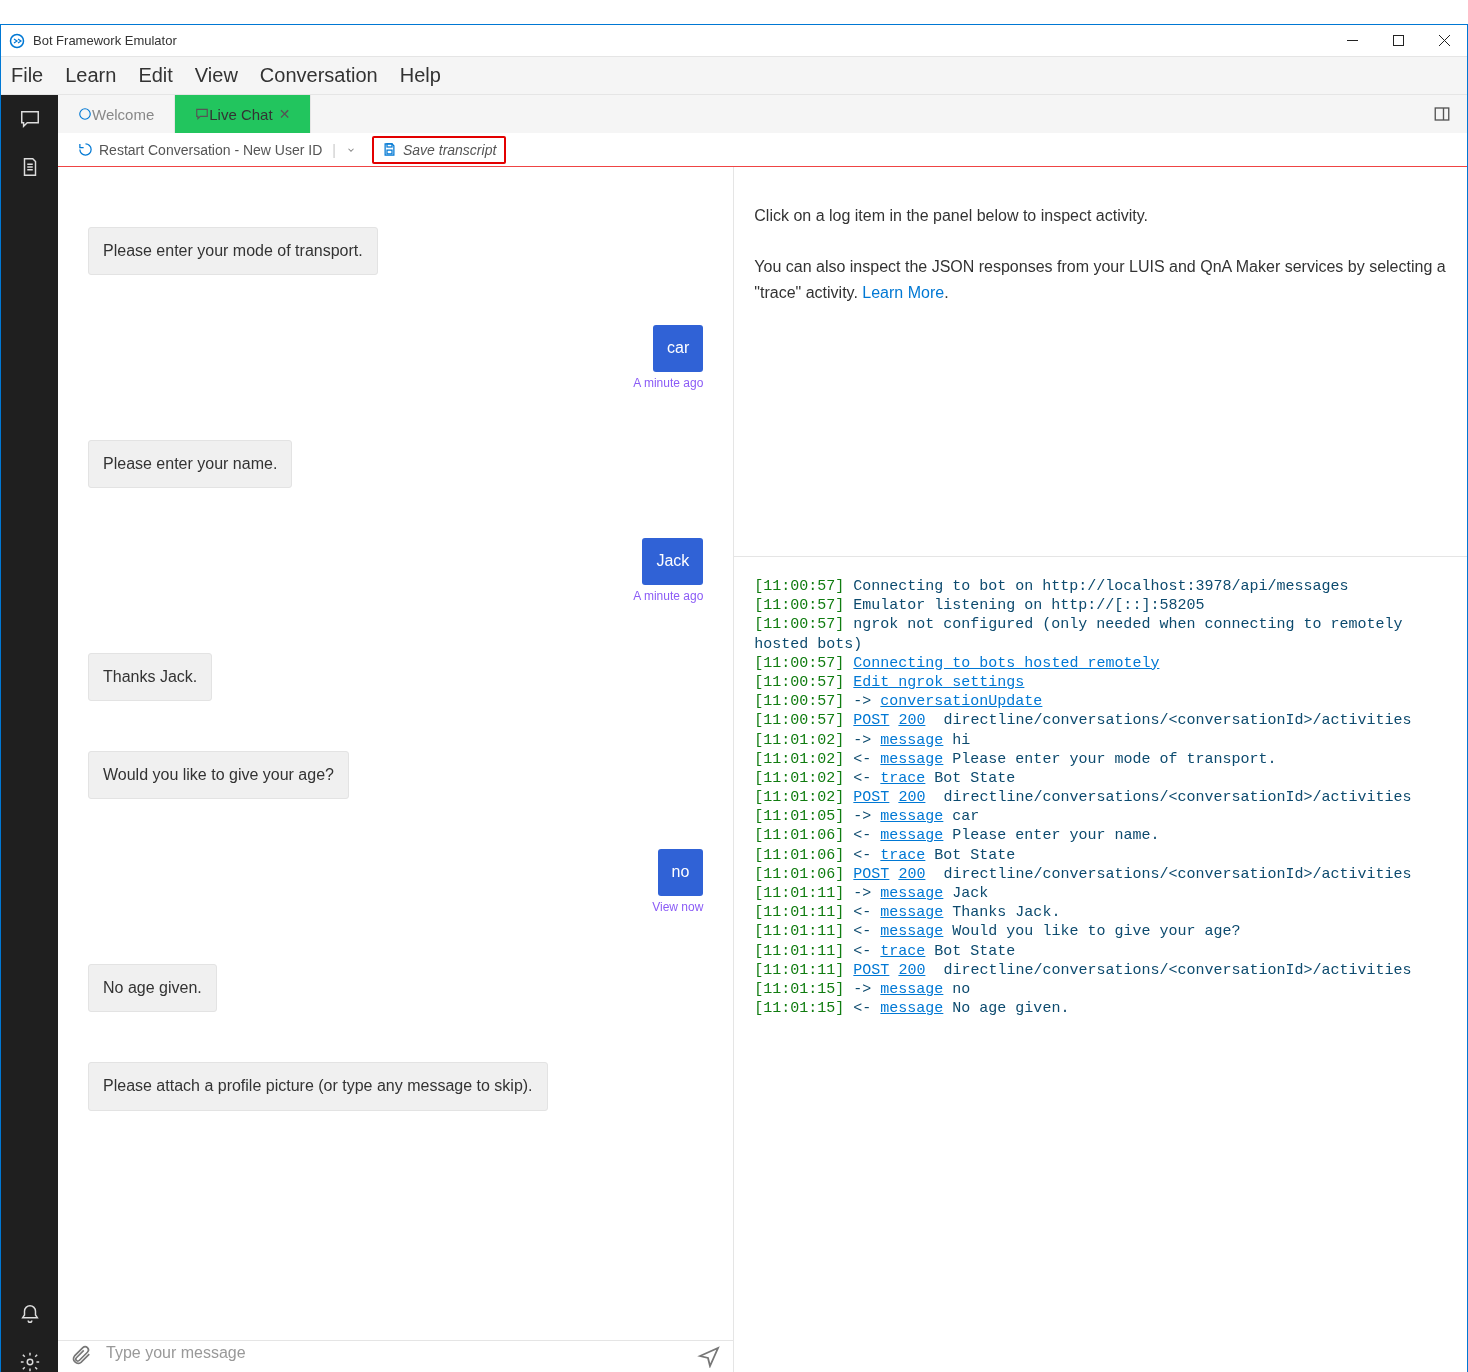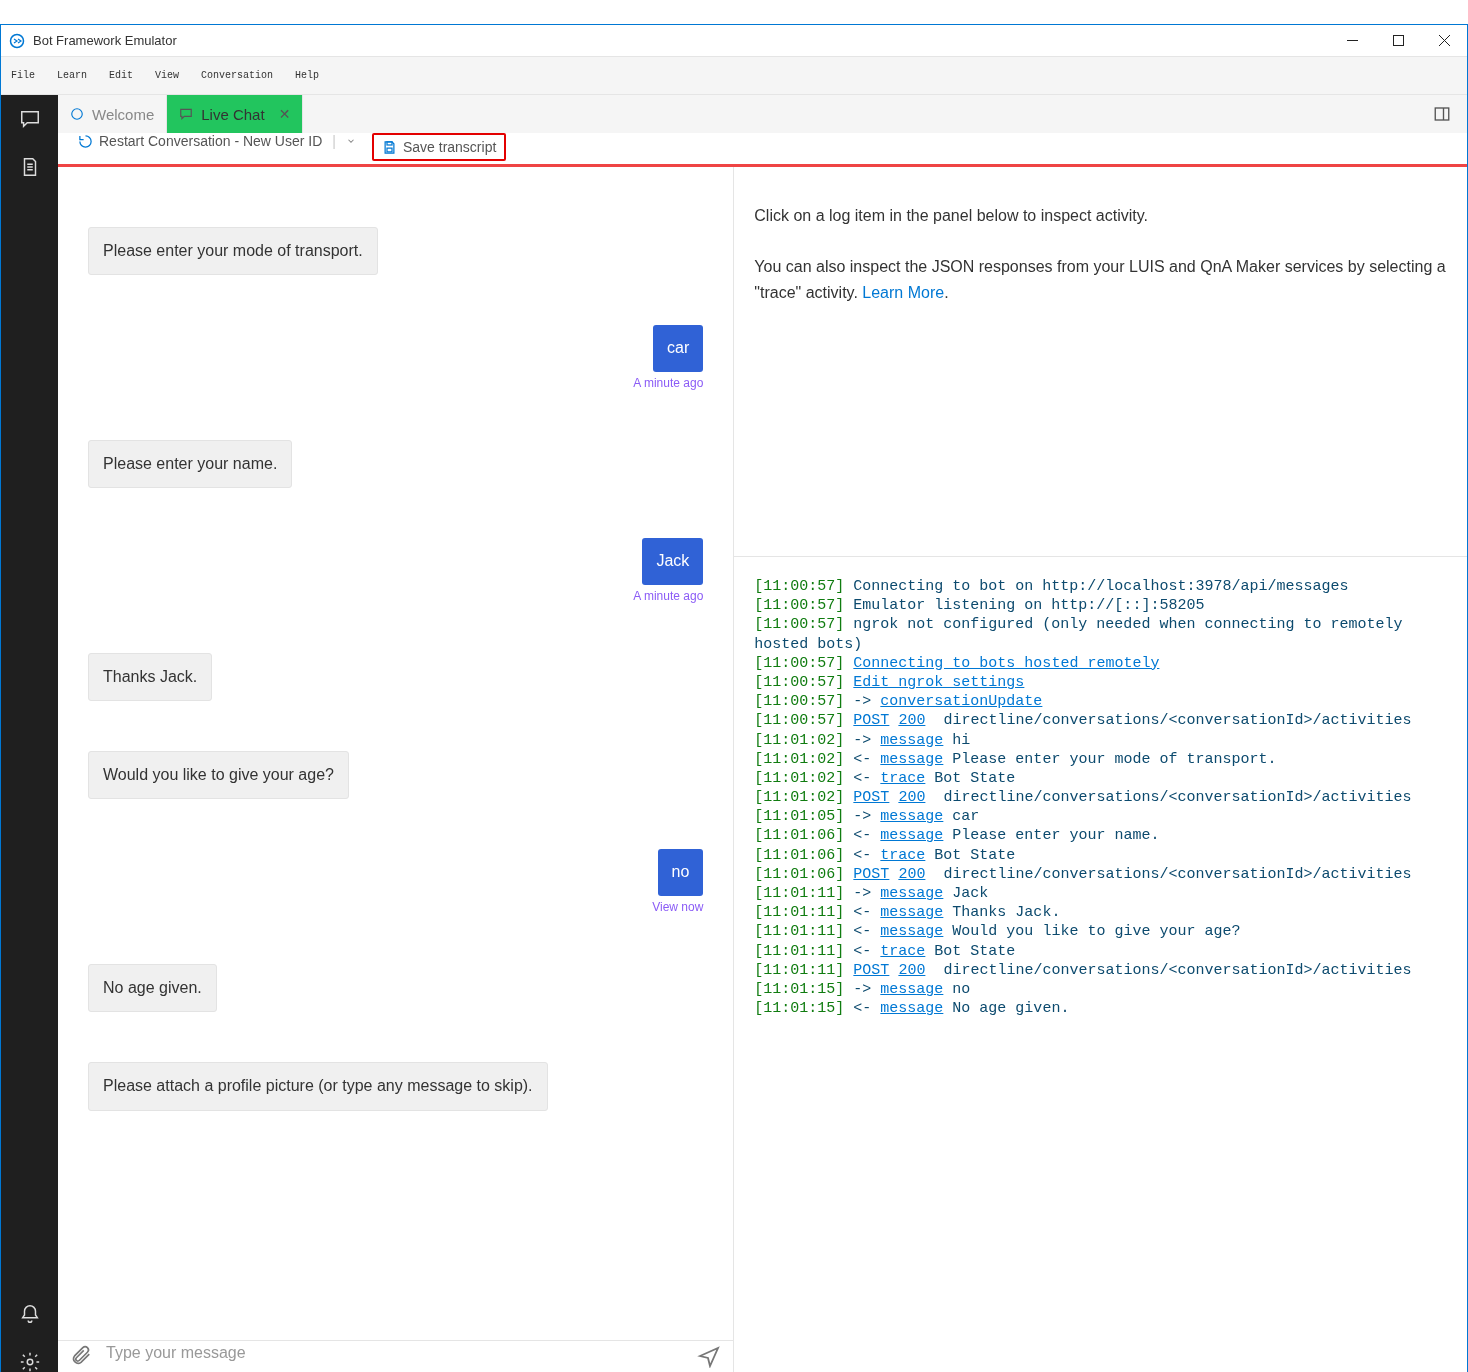--- a/index.html
+++ b/index.html
@@ -4,37 +4,37 @@
 <style>
 * { margin:0; padding:0; box-sizing:border-box; }
 html, body { width:100%; height:100%; font-family:"Segoe UI", Arial, sans-serif; font-size:14px; color:#333; background:#fff; overflow:hidden; }
 .window { width:100%; height:100%; display:flex; flex-direction:column; border:1px solid #0078d4;margin-top:24px; }
 .titlebar { height:32px; display:flex; align-items:center; background:#fff; border-bottom:1px solid #e5e5e5; }
 .titlebar .appicon { width:16px; height:16px; margin:0 8px; display:flex; align-items:center; justify-content:center; color:#0078d4; font-size:14px; }
 .titlebar .title { font-size:13px; color:#333; }
 .winbuttons { margin-left:auto; display:flex; }
 .winbtn { width:46px; height:32px; display:flex; align-items:center; justify-content:center; font-size:13px; color:#222; }
 .menubar { height:38px; background:#f5f5f5; display:flex; align-items:center; padding:0 10px; gap:22px; border-bottom:1px solid #e5e5e5; }
-.menubar .mitem { font-size:10px; color:#333;font-family:Liberation Mono, monospace; }
+.menubar .mitem { font-size:20px; color:#333; }
 .body { flex:1; display:flex; min-height:0; }
 .sidebar { width:57px; background:#1f1f1f; display:flex; flex-direction:column; align-items:center; padding-top:12px; gap:24px; }
 .sidebar .sicon { width:24px; height:24px; color:#ddd; display:flex; align-items:center; justify-content:center; }
 .sidebar .spacer { flex:1; }
 .main { flex:1; display:flex; flex-direction:column; min-width:0; }
 .tabbar { height:38px; background:#f5f5f5; display:flex; align-items:flex-end; }
-.tab { height:38px; padding:0 12px; display:flex; align-items:center; gap:8px; font-size:15px; color:#555; border-right:1px solid #e5e5e5; }
+.tab { height:38px; padding:0 20px; display:flex; align-items:center; font-size:15px; color:#555; border-right:1px solid #e5e5e5; }
 .tab.inactive { color:#888; }
 .tab.active { background:#22c55e; color:#333; }
 .tab .ticon { color:#0078d4; font-size:14px; }
 .tab .close { font-size:14px; color:#555; margin-left:6px; }
 .tabbar .layoutbtn { margin-left:auto; padding:0 16px; color:#555; display:flex; align-items:center; height:38px; }
-.toolbar { height:34px; background:#fff; border-bottom:3px solid #ef4444; display:flex; align-items:flex-start; padding:0 20px; gap:16px; }
+.toolbar { height:34px; background:#fff; border-bottom:1px solid #ef4444; display:flex; align-items:center; padding:0 20px; gap:16px; }
 .tbtn { display:flex; align-items:center; gap:6px; font-size:14px; color:#555; }
 .tbtn .ticon2 { color:#0078d4; }
-.tbtn.highlight { border:2px solid #e30000; padding:4px 8px; border-radius:2px; font-size:14px; }
+.tbtn.highlight { border:2px solid #e30000; padding:4px 8px; border-radius:2px; font-size:14px;font-style:italic; }
 .content { flex:1; display:flex; min-height:0; }
 .chatcol { flex:0 0 48%; display:flex; flex-direction:column; border-right:1px solid #e5e5e5; min-height:0; }
 .chatscroll { flex:1; overflow-y:auto; padding:60px 30px 20px 30px; }
 .chatscroll::-webkit-scrollbar { width:9px; }
 .chatscroll::-webkit-scrollbar-thumb { background:#c8c8c8; }
 .msg { margin-bottom:50px; display:flex; flex-direction:column; }
 .msg.bot { align-items:flex-start; }
 .msg.user { align-items:flex-end; }
 .bubble { padding:12px 14px; font-size:16px; line-height:1.4; word-wrap:break-word; max-width:80%; }
 .bubble.bot { background:#f0f0f0; color:#333; border:1px solid #e3e3e3; border-radius:3px; }

